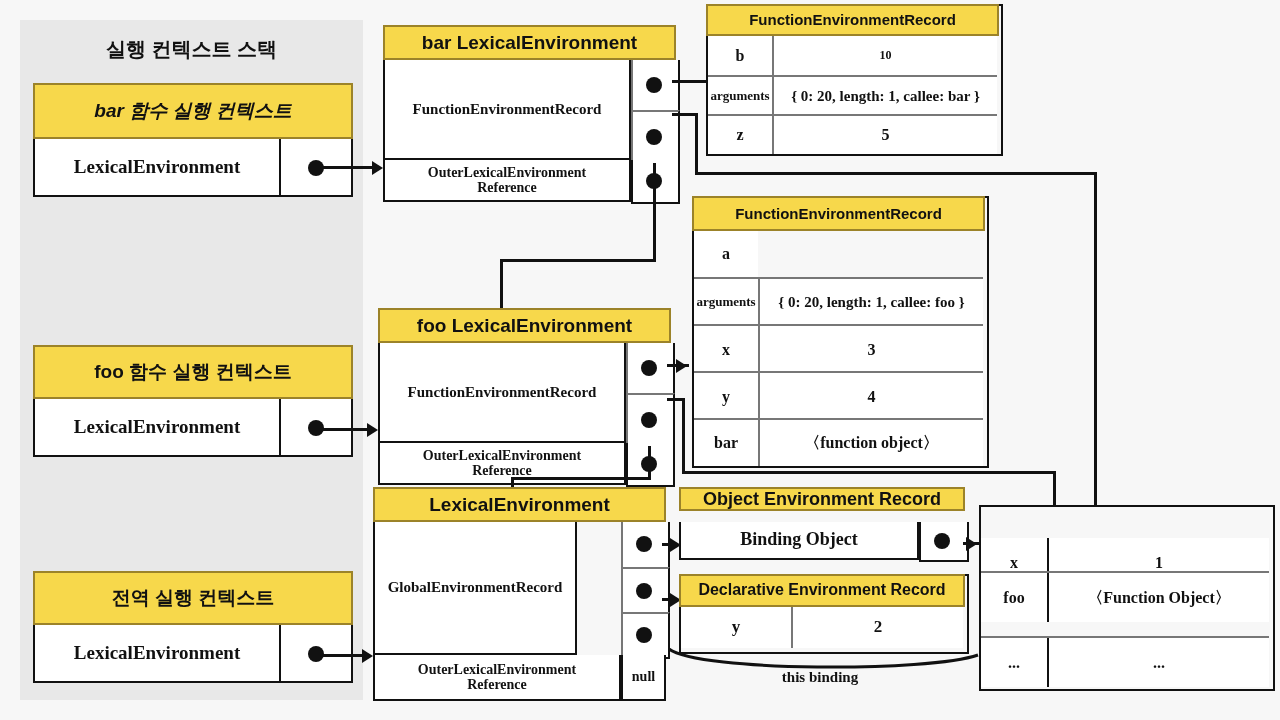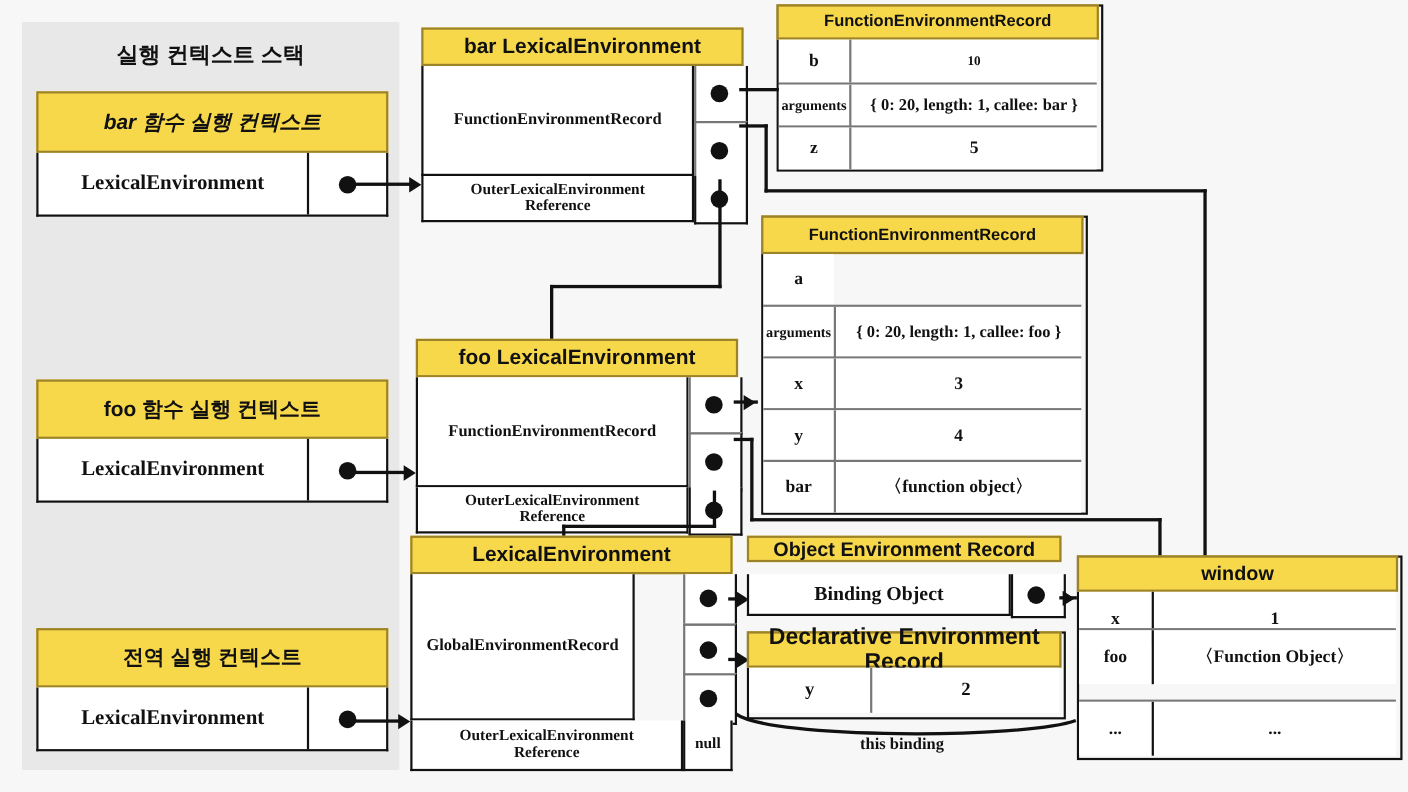--- a/index.html
+++ b/index.html
@@ -238,31 +238,29 @@
                 border:2px solid #111;border-top:none;">Binding Object</div>
     <div style="position:absolute;left:240px;top:35px;width:46px;height:38px;
                 border:2px solid #111;border-top:none;border-left:2px solid #111;background:#fff;">
       <span class="dot" style="left:13px;top:11px;"></span>
     </div>
   </div>
   <div class="ln lnh" style="left:963px;top:542px;width:16px;"></div>
   <div class="arrow" style="left:966px;top:537px;"></div>
 
   <div style="position:absolute;left:679px;top:574px;width:286px;height:76px;border:2px solid #111;">
-    <div class="hdr" style="position:absolute;left:-2px;top:-2px;width:286px;height:33px;font-size:21px;
+    <div class="hdr" style="position:absolute;left:-2px;top:-2px;width:286px;height:33px;font-size:16px;
                 font-family:'Liberation Sans',sans-serif;">Declarative Environment Record</div>
     <div style="position:absolute;left:0;top:31px;width:282px;height:41px;display:flex;">
       <div class="cell" style="width:110px;font-size:17px;">y</div>
       <div class="cell blg" style="flex:1;font-size:17px;">2</div>
     </div>
   </div>
 
   <div style="position:absolute;left:979px;top:505px;width:292px;height:182px;border:2px solid #111;">
-    <div class="hdr" style="position:absolute;left:-2px;top:-2px;width:292px;height:33px;font-size:18px;
-                font-family:'Liberation Sans',sans-serif;">window</div>
     <div style="position:absolute;left:0;top:31px;width:288px;height:49px;display:flex;">
       <div class="cell" style="width:66px;font-size:16px;">x</div>
       <div class="cell bl" style="flex:1;font-size:16px;">1</div>
     </div>
     <div style="position:absolute;left:0;top:64px;width:288px;height:49px;display:flex;border-top:2px solid #777;">
       <div class="cell" style="width:66px;font-size:16px;">foo</div>
       <div class="cell bl" style="flex:1;font-size:16px;">〈Function Object〉</div>
     </div>
     <div style="position:absolute;left:0;top:129px;width:288px;height:49px;display:flex;border-top:2px solid #777;">
       <div class="cell" style="width:66px;font-size:16px;">...</div>

